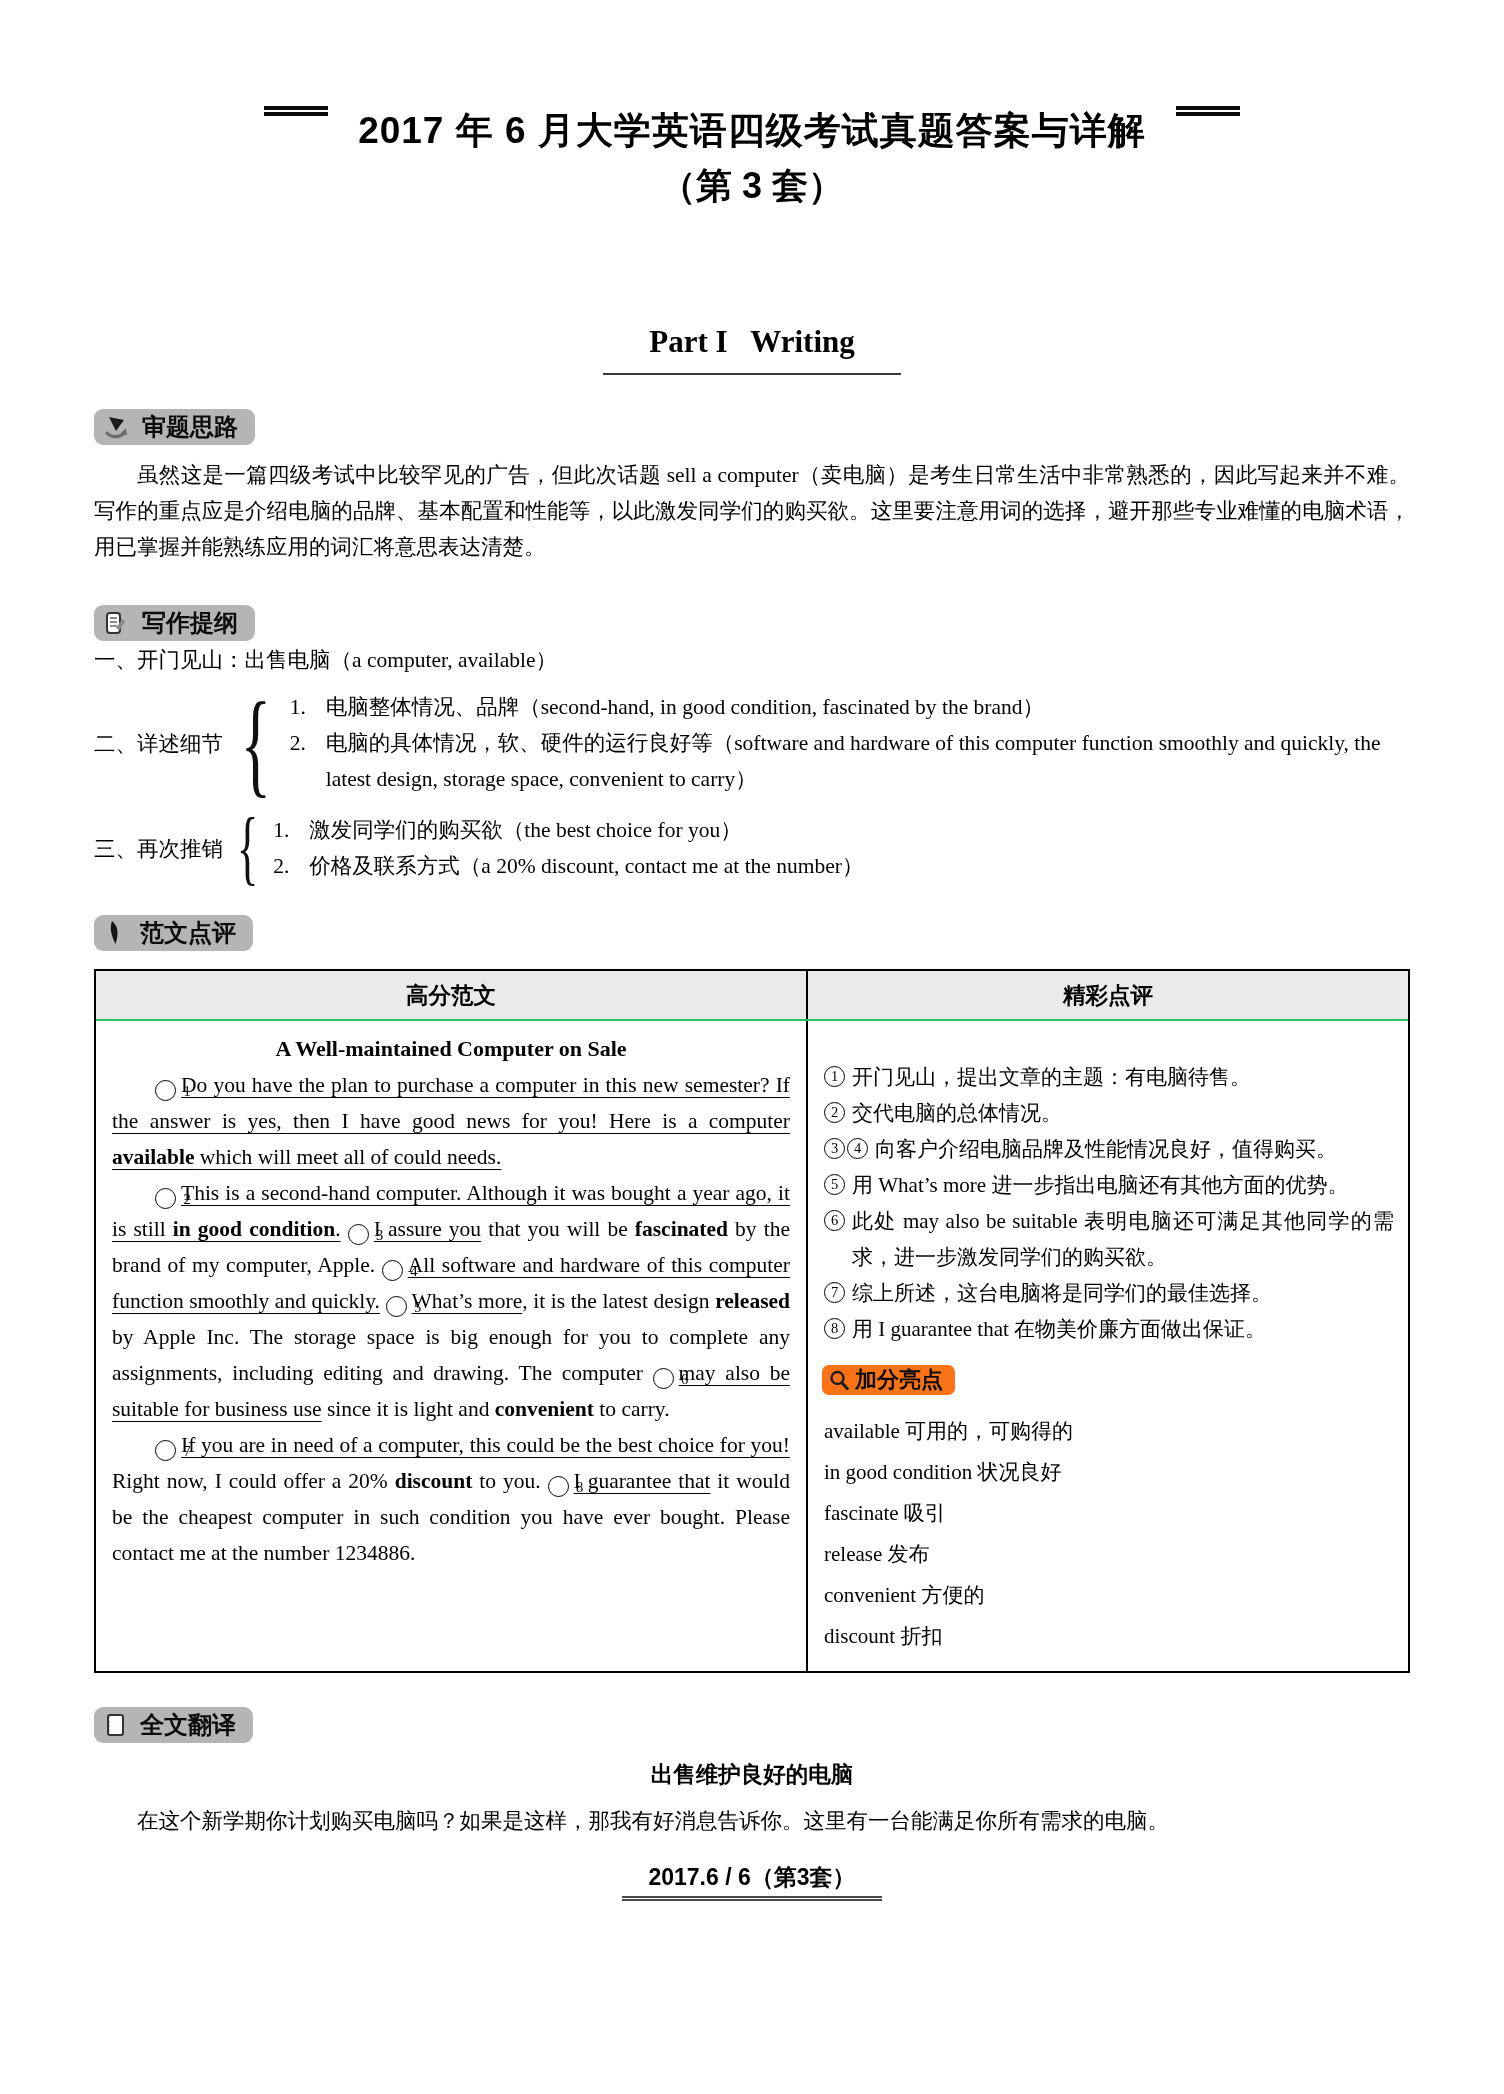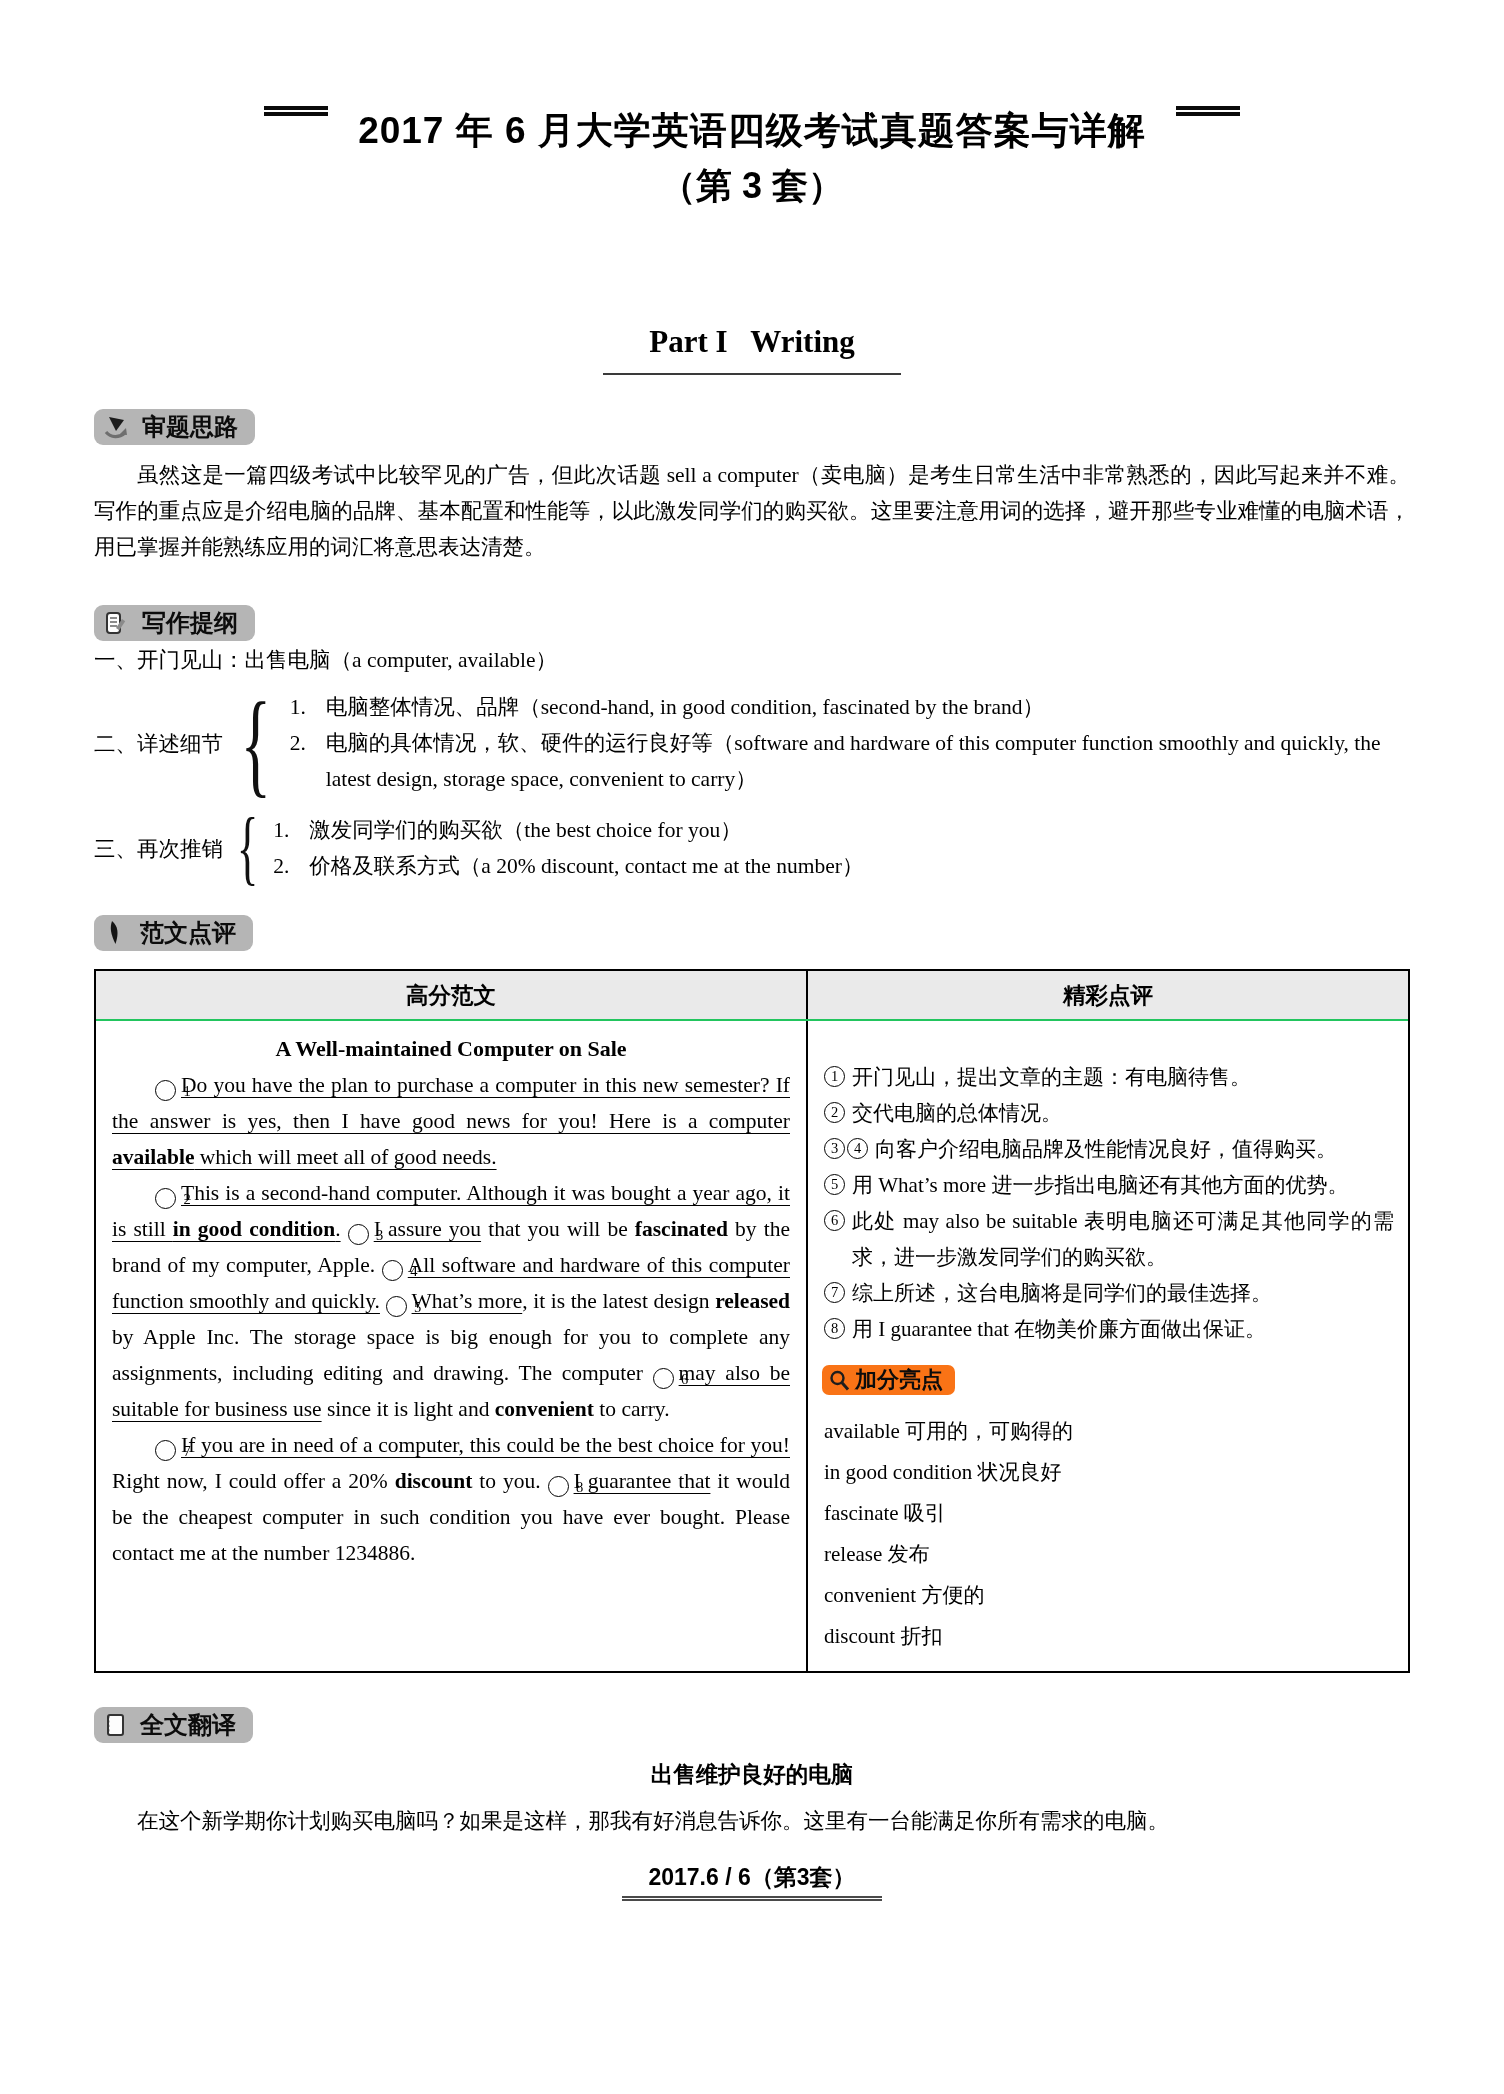--- a/index.html
+++ b/index.html
@@ -165,21 +165,21 @@
 
     <div class="rtable">
       <div class="thead">
         <div class="th th-left">高分范文</div>
         <div class="th th-right">精彩点评</div>
       </div>
       <div class="tbody">
 
         <div class="td-left">
           <div class="essay-title">A Well-maintained Computer on Sale</div>
-          <p class="essay-p"><span class="circ">1</span><span class="u">Do you have the plan to purchase a computer in this new semester? If the answer is yes, then I have good news for you! Here is a computer </span><span class="b u">available</span><span class="u"> which will meet all of good needs.</span></p>
+          <p class="essay-p"><span class="circ">1</span><span class="u">Do you have the plan to purchase a computer in this new semester? If the answer is yes, then I have good news for you! Here is a computer </span><span class="b u">available</span><span class="u"> which will meet all of could needs.</span></p>
           <p class="essay-p"><span class="circ">2</span><span class="u">This is a second-hand computer. Although it was bought a year ago, it is still </span><span class="b u">in good condition</span><span class="u">.</span><span> </span><span class="circ">3</span><span class="u">I assure you</span><span> that you will be </span><span class="b">fascinated</span><span> by the brand of my computer, Apple. </span><span class="circ">4</span><span class="u">All software and hardware of this computer function smoothly and quickly.</span><span> </span><span class="circ">5</span><span class="u">What’s more</span><span>, it is the latest design </span><span class="b">released</span><span> by Apple Inc. The storage space is big enough for you to complete any assignments, including editing and drawing. The computer </span><span class="circ">6</span><span class="u">may also be suitable for business use</span><span> since it is light and </span><span class="b">convenient</span><span> to carry.</span></p>
           <p class="essay-p"><span class="circ">7</span><span class="u">If you are in need of a computer, this could be the best choice for you!</span><span> Right now, I could offer a 20% </span><span class="b">discount</span><span> to you. </span><span class="circ">8</span><span class="u">I guarantee that</span><span> it would be the cheapest computer in such condition you have ever bought. Please contact me at the number 1234886.</span></p>
         </div>
 
         <div class="td-right">
           <div>
 
               <div class="comment">
                 <span class="cnums">
                   <span class="circ">1</span>

